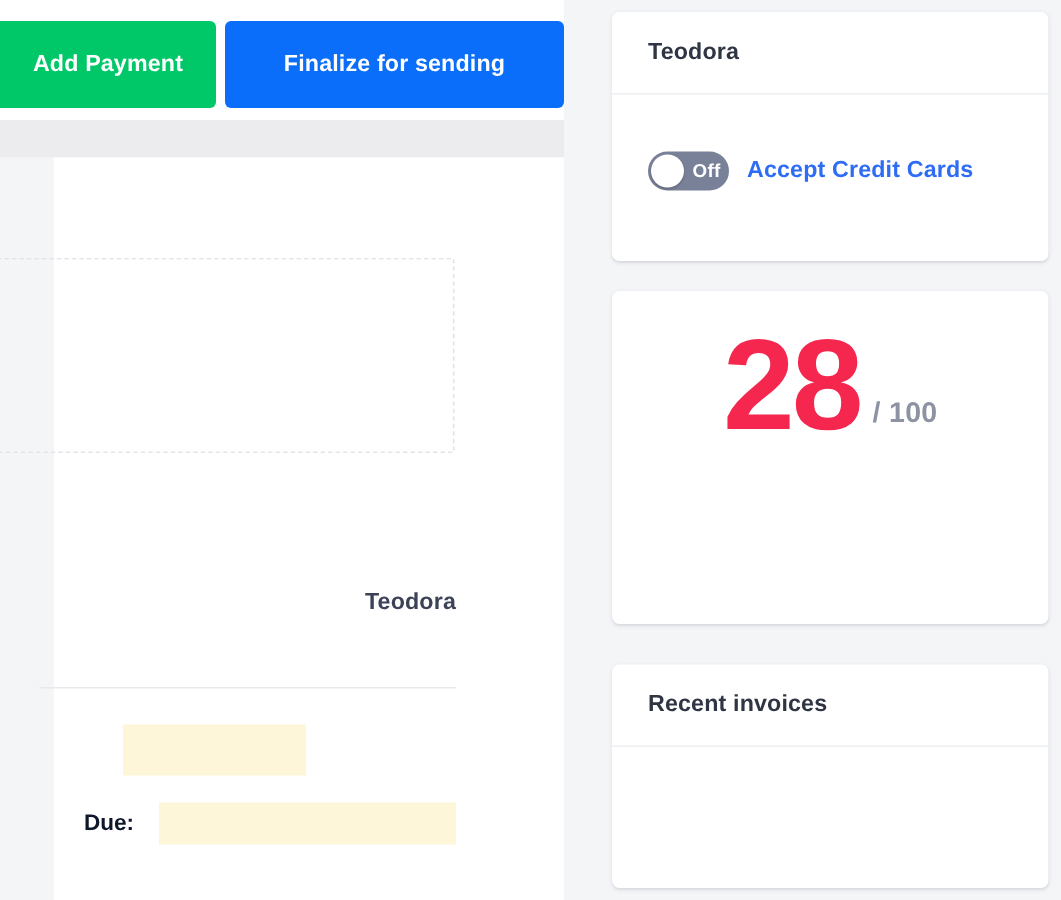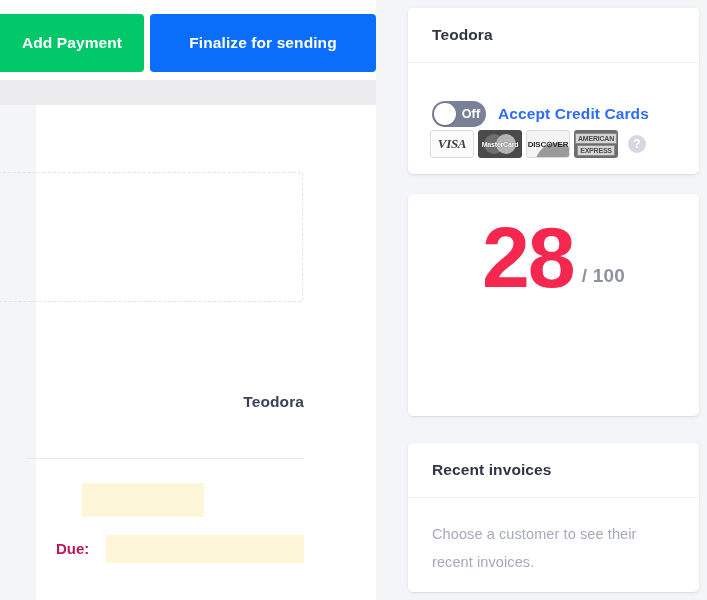--- a/index.html
+++ b/index.html
@@ -168,21 +168,21 @@
     height: 28px;
   }
   .due-label {
     position: absolute;
     left: 20px;
     top: 0;
     height: 28px;
     line-height: 28px;
     font-size: 15px;
     font-weight: bold;
-    color: #be185d;
+    color: #0f172a;
   }
   .due-fill {
     position: absolute;
     left: 70px;
     top: 0;
     width: 198px;
     height: 28px;
     background: #fdf6d8;
   }
 
@@ -479,57 +479,31 @@
       </div>
 
       <div class="toggle-row">
         <div class="toggle">
           <div class="toggle-knob"></div>
           <div class="toggle-text">Off</div>
         </div>
         <span class="toggle-label">Accept Credit Cards</span>
       </div>
 
-      <div class="cards-row">
-        <div class="cc cc-visa">
-          <span class="cc-txt">VISA</span>
-        </div>
-        <div class="cc cc-mc">
-          <div class="mc-circles">
-            <div class="mc-c mc-left"></div>
-            <div class="mc-c mc-right"></div>
-          </div>
-          <span class="cc-txt">MasterCard</span>
-        </div>
-        <div class="cc cc-disc">
-          <div class="disc-swoosh"></div>
-          <span class="cc-txt">DISC⊙VER</span>
-        </div>
-        <div class="cc cc-amex">
-          <span class="amex-line">AMERICAN</span>
-          <span class="amex-line">EXPRESS</span>
-        </div>
-        <div class="help-icon">
-          <span>?</span>
-        </div>
-      </div>
     </div>
 
     <div class="card card-score">
       <div class="card-body score-body">
         <div class="score-wrap">
           <span class="score-value">28</span>
           <span class="score-max">/ 100</span>
         </div>
       </div>
     </div>
 
     <div class="card card-recent">
       <div class="card-header">
         <span class="card-title">Recent invoices</span>
       </div>
-      <div class="card-body recent-body">
-        <div class="recent-empty">Choose a customer to see their recent invoices.</div>
-      </div>
     </div>
 
   </div>
 </div>
 
 </body></html>

